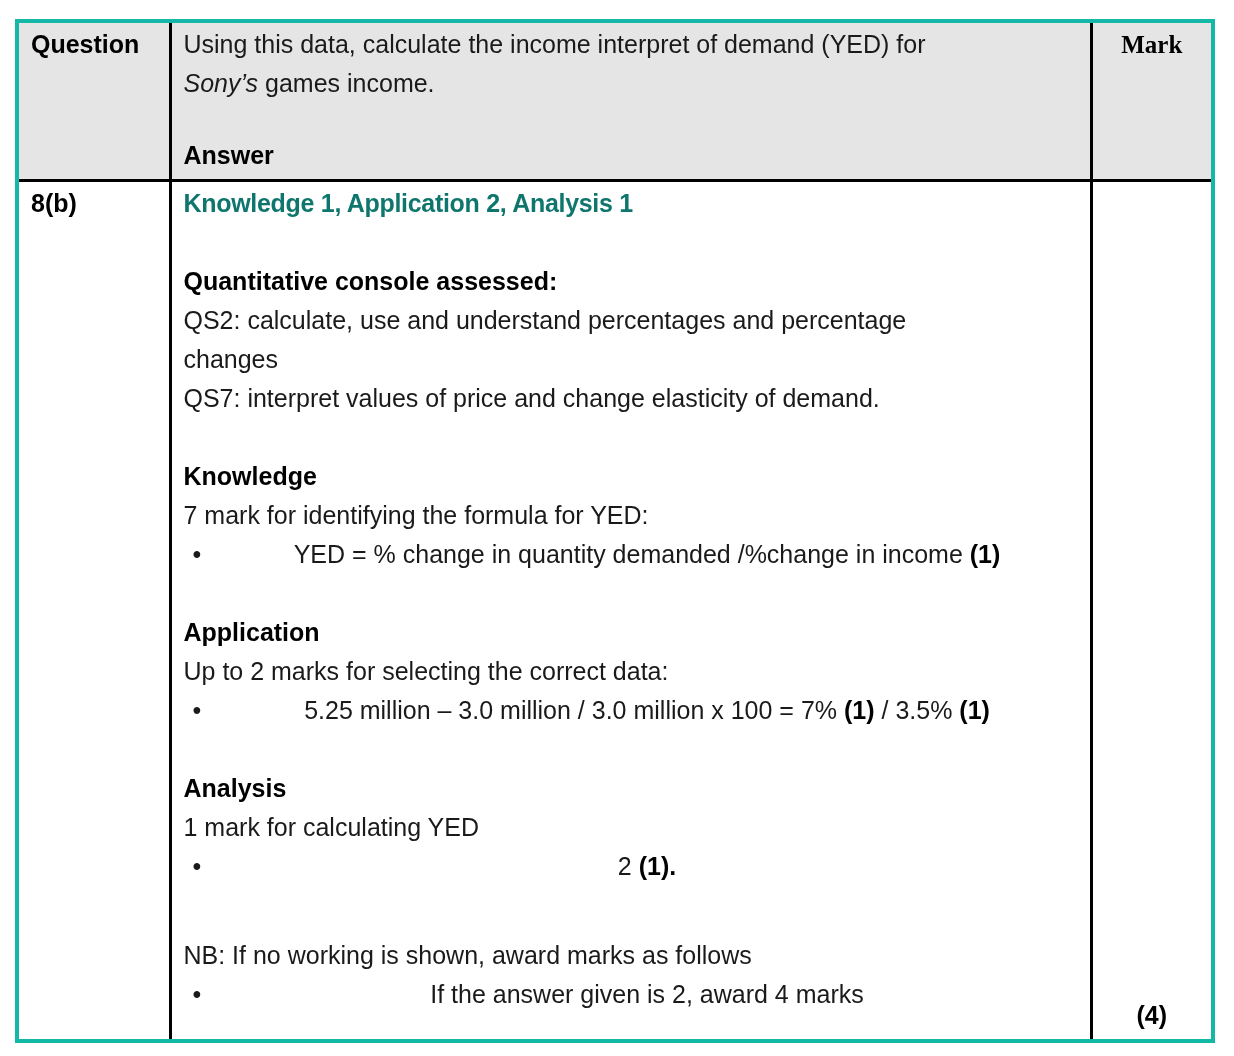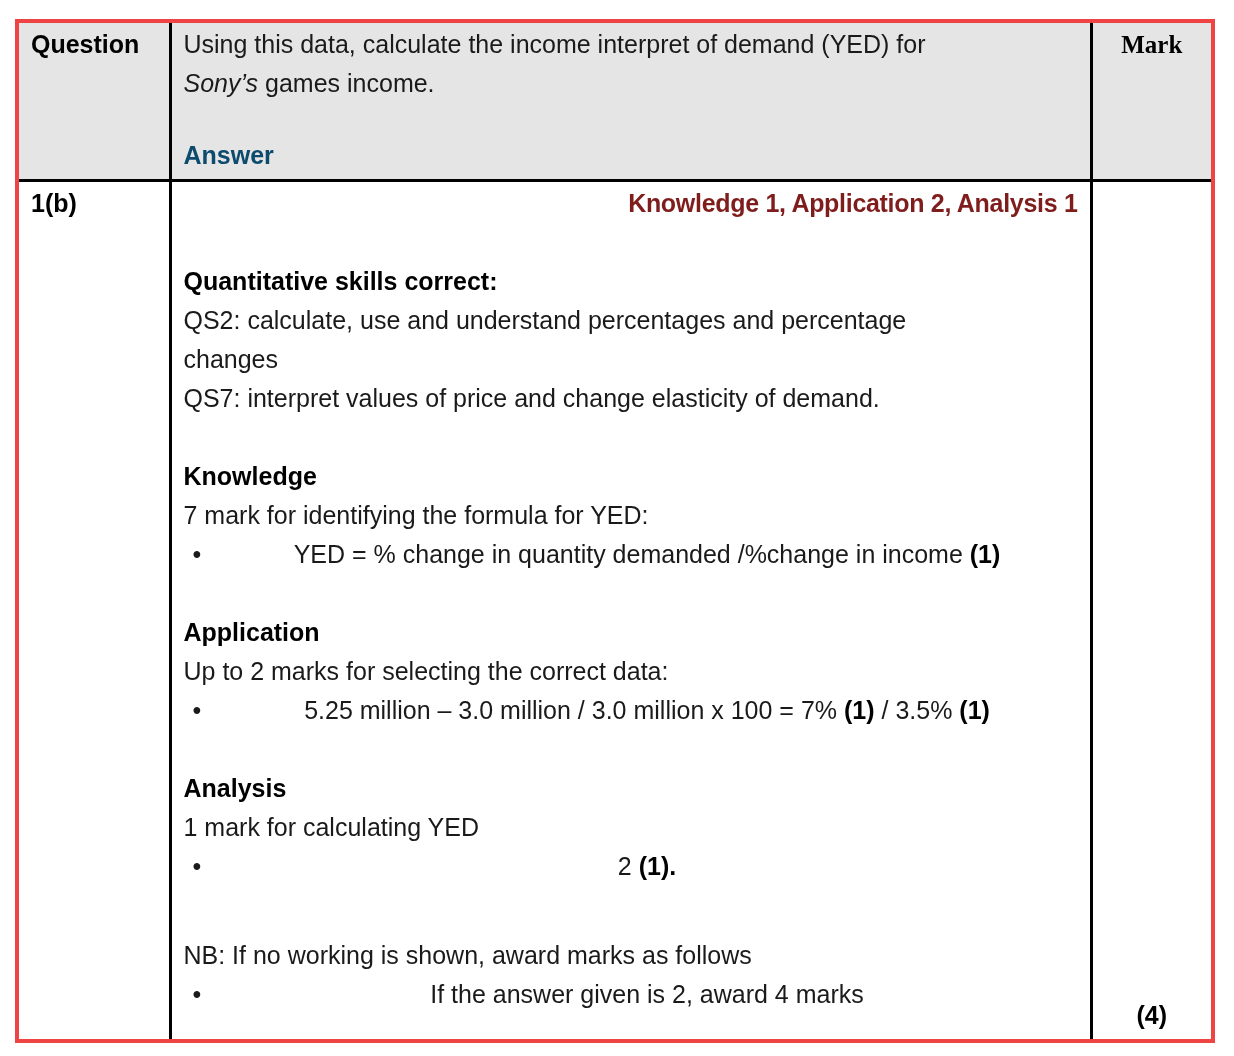--- a/index.html
+++ b/index.html
@@ -12,34 +12,34 @@
     font-size:25px;
     line-height:39px;
     color:#1a1a1a;
     overflow:hidden;
   }
   table.ms {
     position:absolute; left:15px; top:19px;
     width:1196px;
     border-collapse:collapse;
     table-layout:fixed;
-    border:4px solid #ef4444;
+    border:4px solid #14b8a6;
   }
   .ms td { border:3px solid #000; vertical-align:top; padding:2px 12px 4px 12px; }
   .col-q { width:153px; }
   .col-c { width:921px; }
   .col-m { width:122px; }
   tr.hdr { height:158px; }
   tr.bodyrow { height:860px; }
   tr.hdr td { background:#e5e5e5; }
   .b { font-weight:bold; color:#000; }
   .q-label { font-weight:bold; color:#000; }
   .mark-hdr { text-align:center; font-weight:bold; color:#000;font-family:Liberation Serif, serif; }
-  .answer-label { font-weight:bold; color:#0c4a6e; margin-top:33px; }
-  .center-heading { text-align:right; font-weight:bold; color:#7f1d1d; letter-spacing:-0.3px; }
+  .answer-label { font-weight:bold; color:#000000; margin-top:33px; }
+  .center-heading { text-align:left; font-weight:bold; color:#0f766e; letter-spacing:-0.3px; }
   .gap { height:39px; }
   .gap-lg { height:50px; }
   .bullet-row { display:flex; }
   .bullet-glyph { flex:0 0 33px; padding-left:9px; }
   .bullet-body { flex:1 1 auto;text-align:center; }
   .mark-cell { position:relative; }
   .mark-value {
     position:absolute; left:0; right:0; bottom:4px;
     text-align:center; font-weight:bold; color:#000;
   }
@@ -60,27 +60,27 @@
         <div>Using this data, calculate the income interpret of demand (YED) for</div>
         <div><i>Sony’s</i><span> games income.</span></div>
         <div class="answer-label">Answer</div>
       </td>
       <td class="col-m">
         <div class="mark-hdr">Mark</div>
       </td>
     </tr>
     <tr class="bodyrow">
       <td class="col-q">
-        <span class="qnum">1(b)</span>
+        <span class="qnum">8(b)</span>
       </td>
       <td class="col-c">
         <div class="center-heading">Knowledge 1, Application 2, Analysis 1</div>
         <div class="gap"></div>
 
-        <div class="b">Quantitative skills correct:</div>
+        <div class="b">Quantitative console assessed:</div>
         <div>QS2: calculate, use and understand percentages and percentage</div>
         <div>changes</div>
         <div>QS7: interpret values of price and change elasticity of demand.</div>
         <div class="gap"></div>
 
         <div class="b">Knowledge</div>
         <div>7 mark for identifying the formula for YED:</div>
         <div class="bullet-row">
           <span class="bullet-glyph">•</span>
           <span class="bullet-body"><span>YED = % change in quantity demanded /%change in income </span><span class="b">(1)</span></span>

